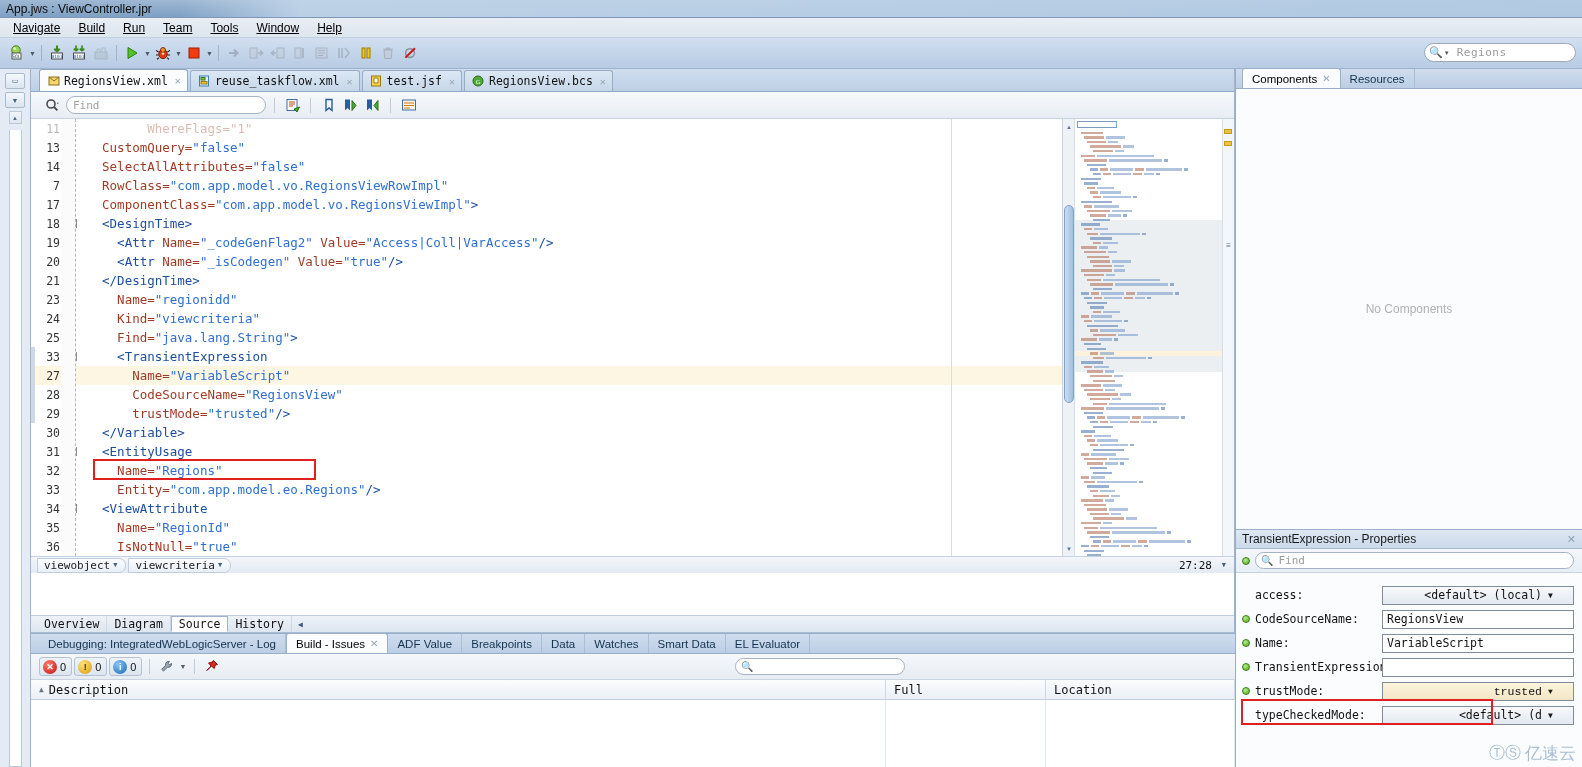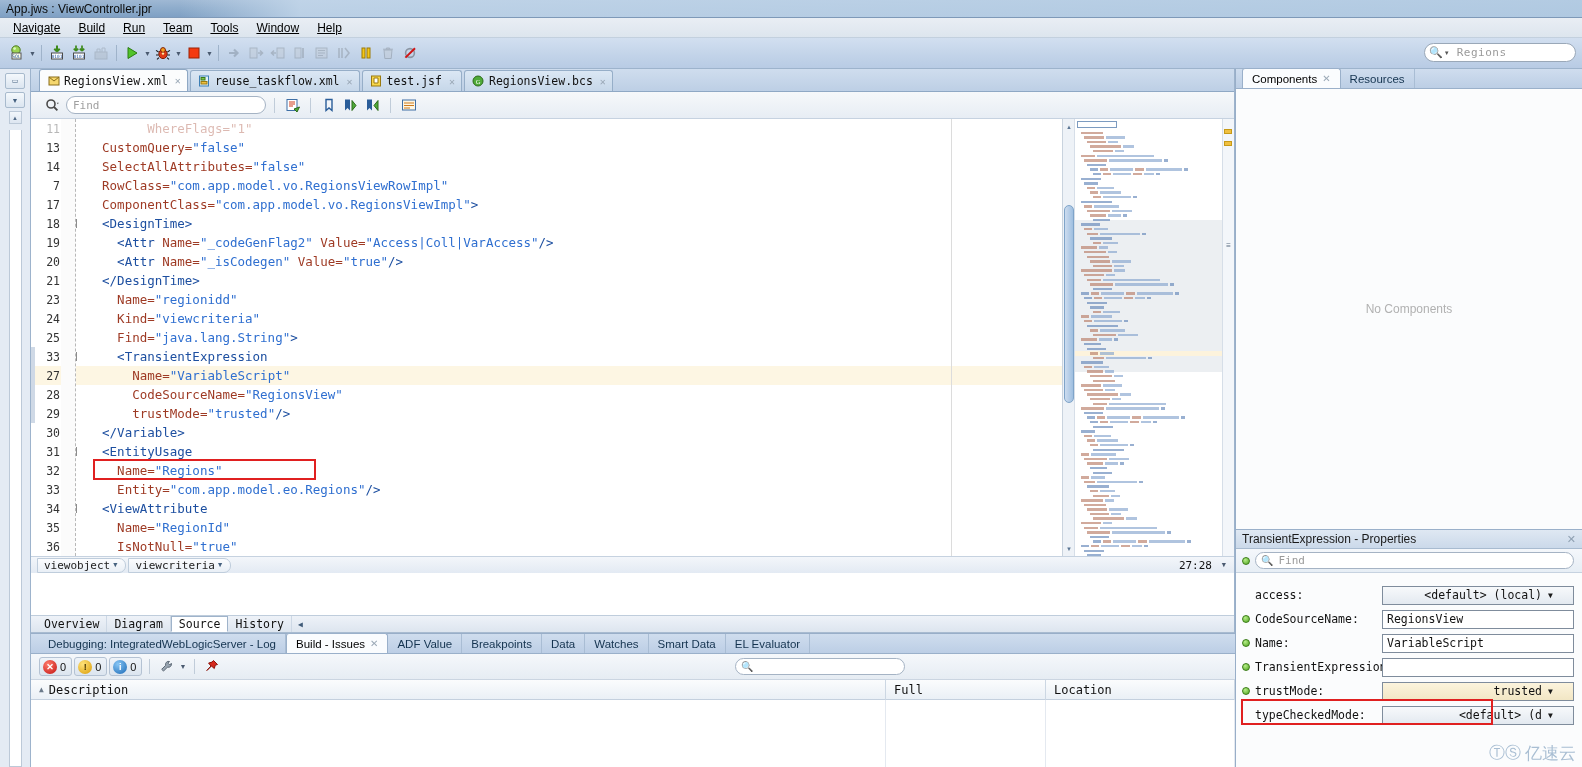--- a/index.html
+++ b/index.html
@@ -375,21 +375,21 @@
   .pfield {
     flex: 1; margin-right: 8px; height: 19px; background: #fff;
     border: 1px solid #7f8c9c;
     display: flex; align-items: center; padding-left: 4px;
     font-family: "DejaVu Sans Mono", monospace; font-size: 11.5px; color: #111;
   }
   .pfield.combo {
     background: linear-gradient(to bottom,#f7f9fb,#e3e9f0);
     justify-content: flex-end; padding-right: 14px;
   }
-  .pfield.combo.hl { background: linear-gradient(to bottom,#fcf4dd,#f2e6c4); }
+  .pfield.combo.hl { background: linear-gradient(to bottom,#fcf4dd,#f2e6c4); font-family: Liberation Mono, monospace; }
   .combo-arrow {
     width: 17px; height: 17px; display: flex; align-items: center; justify-content: center;
     font-size: 8px; color: #1a1a1a;
   }
   .watermark {
     position: absolute; right: 6px; bottom: 2px;
     display: flex; align-items: center; gap: 4px;
     color: #9bb4cc; font-size: 17px; font-family: "DejaVu Sans", sans-serif;
     opacity: .85; pointer-events: none;
   }

